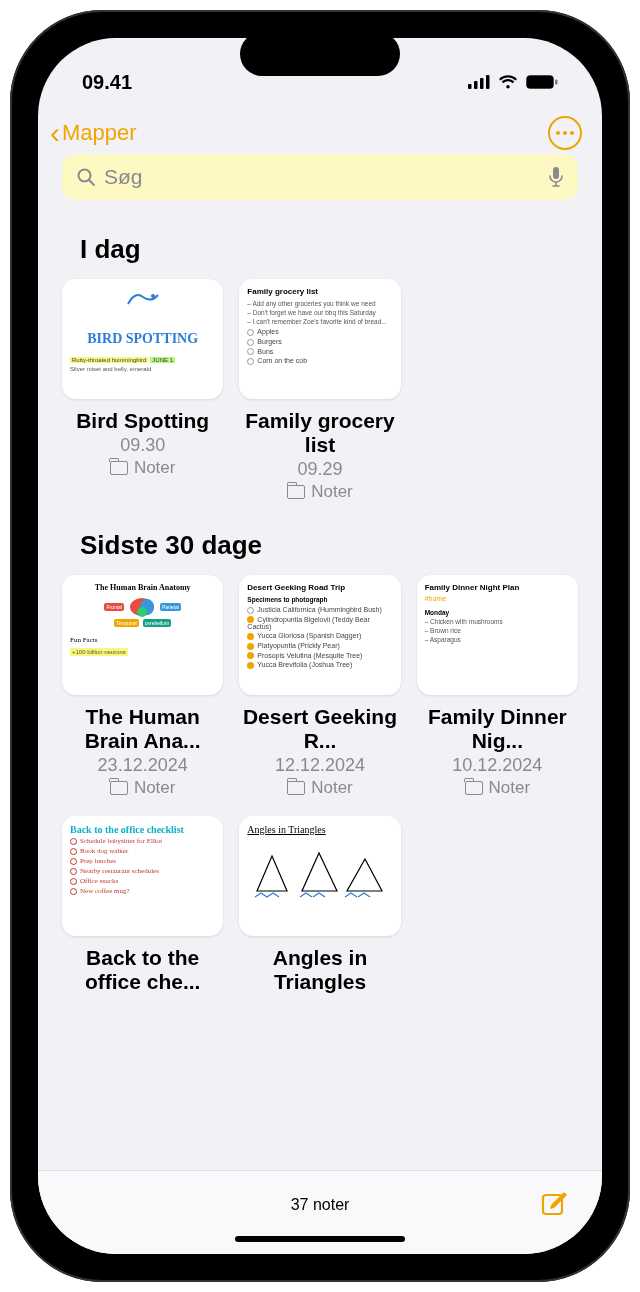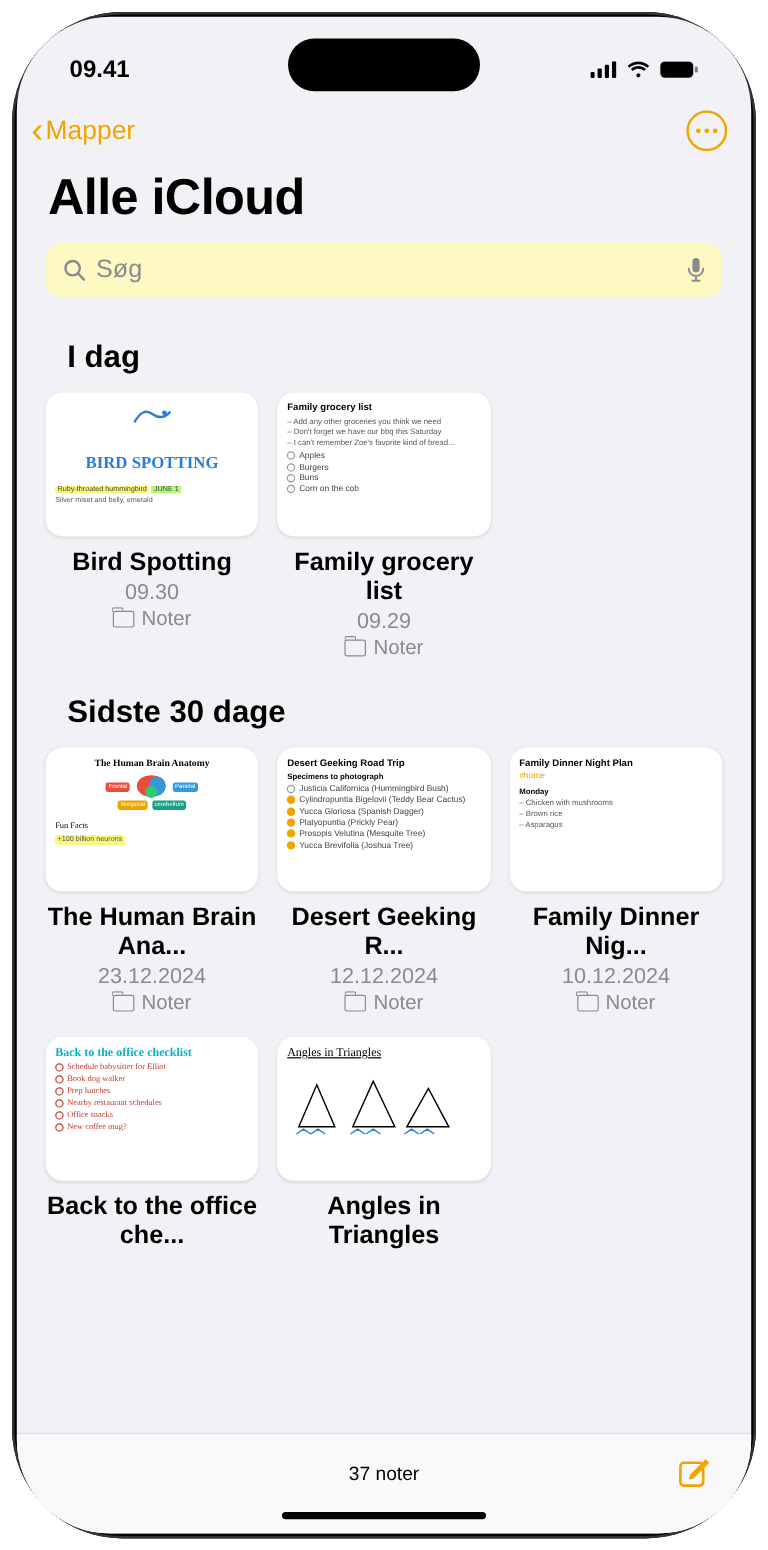--- a/index.html
+++ b/index.html
@@ -5,21 +5,21 @@
   * { box-sizing: border-box; margin: 0; padding: 0; }
   html, body { width: 640px; height: 1292px; background: #fff; font-family: -apple-system, "SF Pro Text", "Helvetica Neue", Arial, sans-serif; }
   body { display: flex; align-items: center; justify-content: center; }
 
   
   .device {
     width: 620px;
     height: 1272px;
     background: #000;
     border-radius: 92px;
-    padding: 4px;
+    padding: 28px;
     position: relative;
     box-shadow: inset 0 0 0 2px #333;
   }
   .screen {
     width: 100%;
     height: 100%;
     background: #f2f2f6;
     border-radius: 78px;
     overflow: hidden;
     position: relative;
@@ -244,21 +244,20 @@
         <span class="back-chevron">‹</span>
         <span>Mapper</span>
       </div>
       <div class="more-btn">
         <span></span>
           <span></span>
           <span></span>
       </div>
     </div>
 
-    <div class="title">Alle iCloud</div>
 
     <div class="search-wrap">
       <div class="search">
         <svg width="20" height="20" viewBox="0 0 20 20">
             <circle cx="8.5" cy="8.5" r="6" stroke="#8a8a8e" stroke-width="2" fill="none"></circle>
             <line x1="13.5" y1="13.5" x2="18" y2="18" stroke="#8a8a8e" stroke-width="2" stroke-linecap="round"></line>
           </svg>
         <input placeholder="Søg" style="">
         <svg width="16" height="22" viewBox="0 0 16 22">
             <rect x="5" y="1" width="6" height="12" rx="3" fill="#8a8a8e"></rect>

